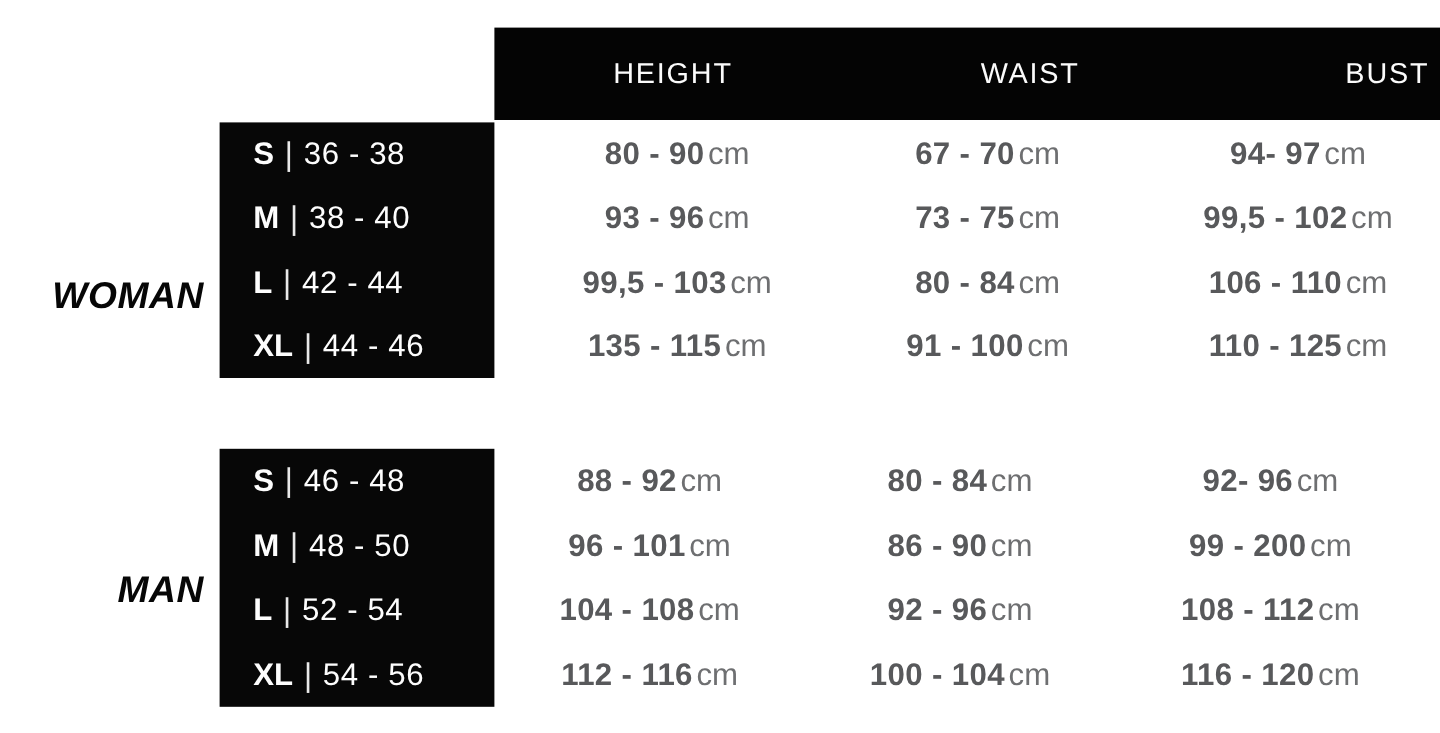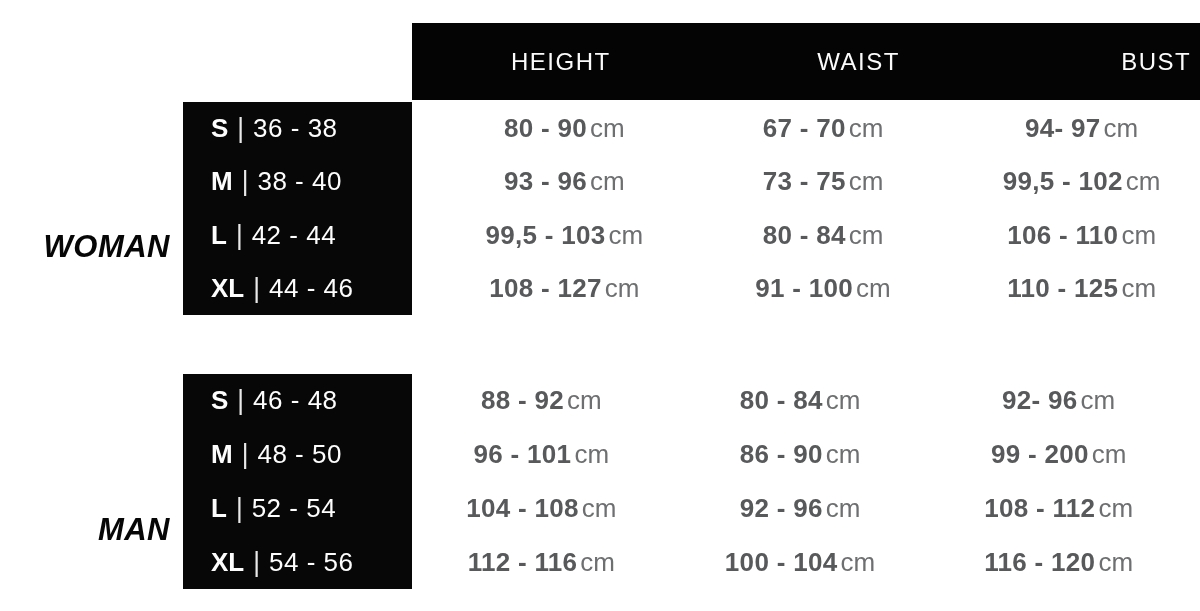--- a/index.html
+++ b/index.html
@@ -37,21 +37,21 @@
     text-align: right;
     color: #060606;
     font-size: 31px;
     font-weight: bold;
     font-style: italic;
     letter-spacing: 0.5px;
     line-height: 1;
     margin-top: 44px;
   }
   .gender-label.woman { top: 187px; }
-  .gender-label.man   { top: 470px; }
+  .gender-label.man   { top: 432px; }
 
   
   .size-box {
     position: absolute;
     left: 183px;
     width: 229px;
     background: #070707;
     display: grid;
     box-sizing: border-box;
     padding-left: 28px;
@@ -156,21 +156,21 @@
       </div>
       <div class="value-cell">
         <span class="value-range">80 - 84</span>
         <span class="value-unit">cm</span>
       </div>
       <div class="value-cell">
         <span class="value-range">106 - 110</span>
         <span class="value-unit">cm</span>
       </div>
       <div class="value-cell">
-        <span class="value-range">108 - 127</span>
+        <span class="value-range">135 - 115</span>
         <span class="value-unit">cm</span>
       </div>
       <div class="value-cell">
         <span class="value-range">91 - 100</span>
         <span class="value-unit">cm</span>
       </div>
       <div class="value-cell">
         <span class="value-range">110 - 125</span>
         <span class="value-unit">cm</span>
       </div>

